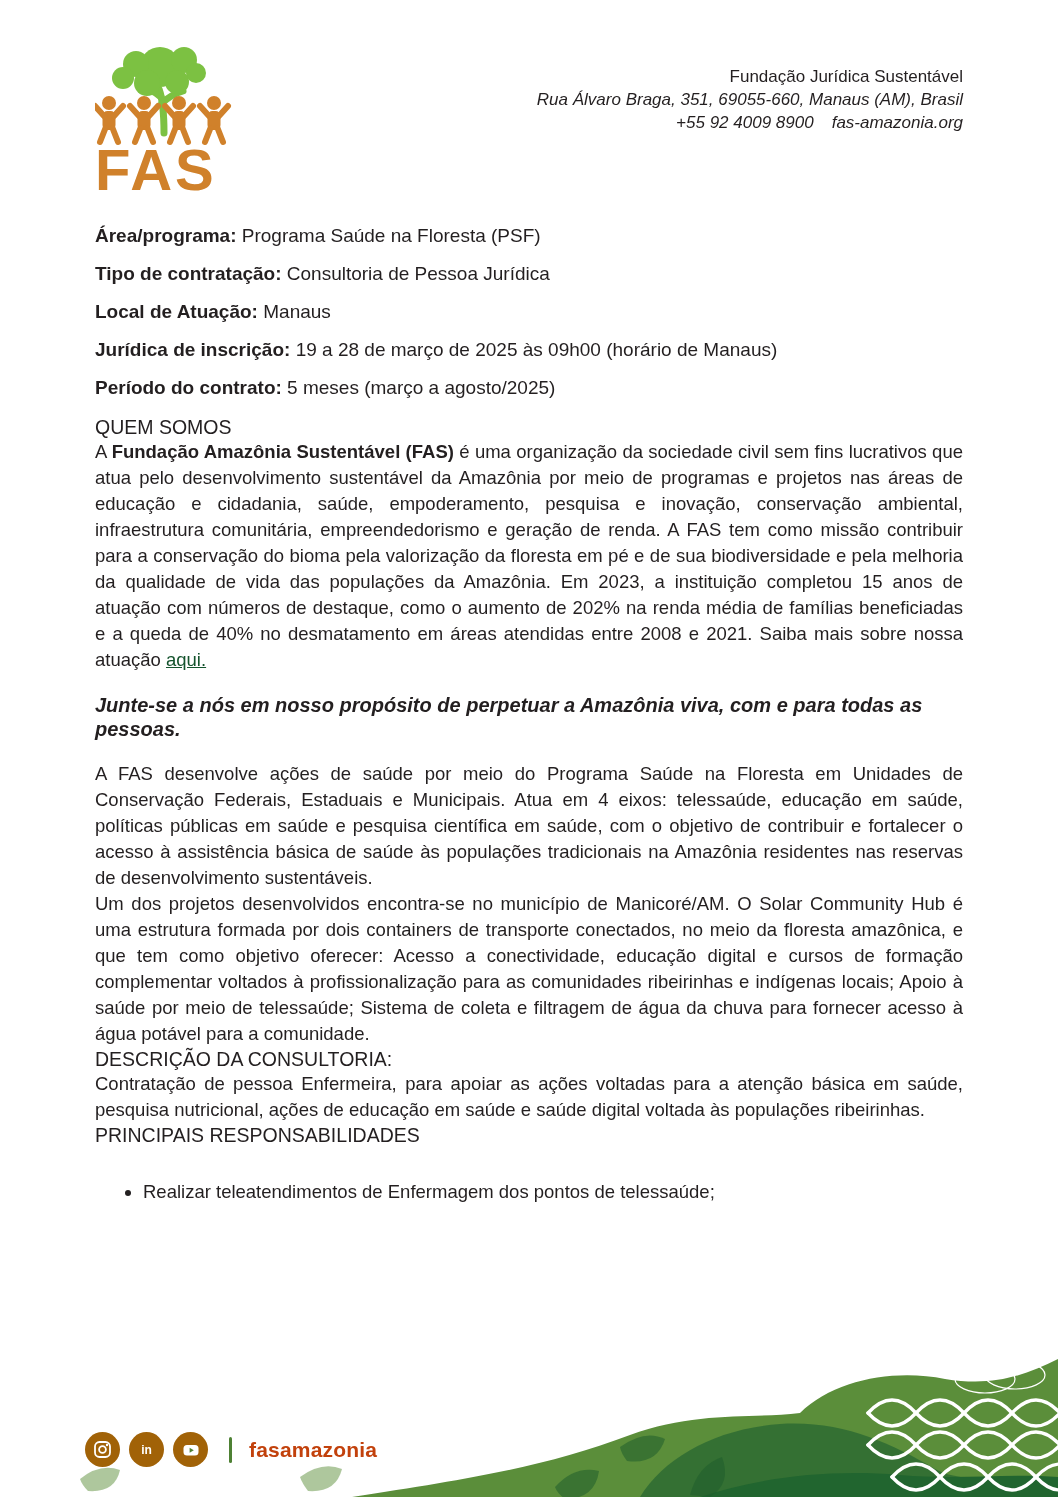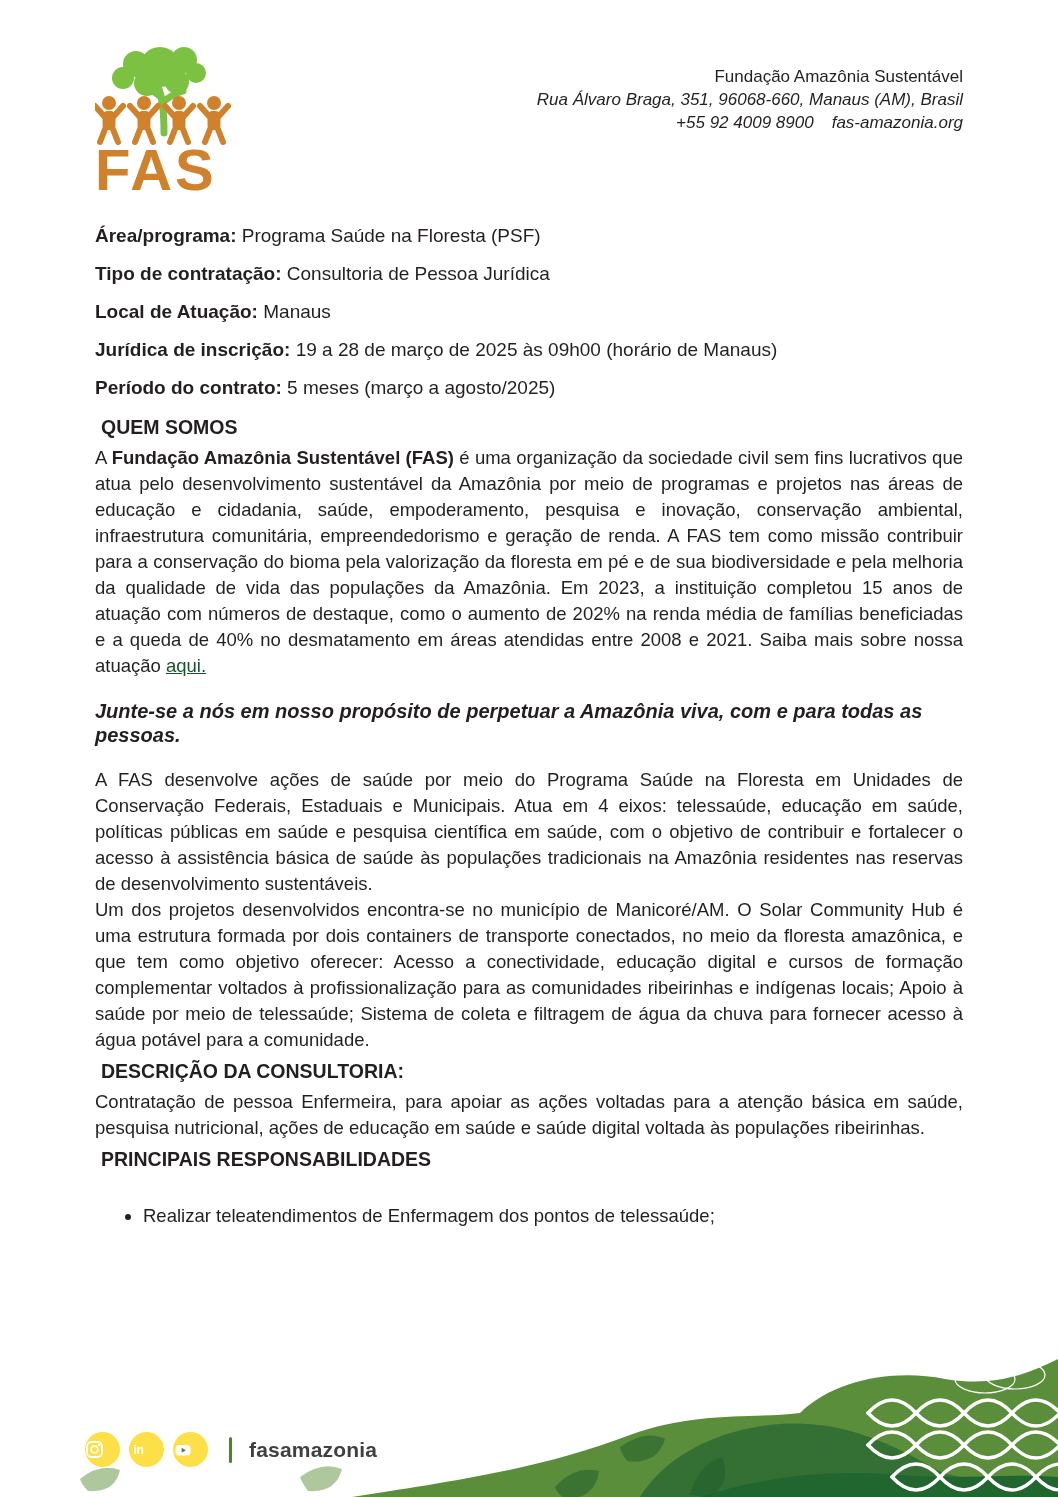--- a/index.html
+++ b/index.html
@@ -26,21 +26,21 @@
     text-align:center;font-size:19px;font-weight:bold;
     margin:24px 30px 0;letter-spacing:0;line-height:24px;
   }
 
   
   .meta{margin-top:30px;}
   .meta p{margin:0 0 16px;font-size:19px;line-height:22px;}
   .meta b{font-weight:bold;margin-top:11px;}
 
   
-  h2.sec{font-size:19.5px;font-weight:bold;margin:6px;line-height:24px;}
+  h2.sec{font-size:19.5px;font-weight:normal;margin:0;line-height:24px;}
   .sec-quem{margin-top:38px;}
   .sec-contexto{margin-top:36px;}
   .sec-descricao{margin-top:32px;}
   .sec-resp{margin-top:50px;}
   p.body{
     font-size:18.5px;line-height:26px;text-align:justify;margin:0;
   }
   .p-quem{margin-top:58px;}
   .p-contexto1{margin-top:14px;}
   .p-contexto2{margin-top:22px;}
@@ -56,29 +56,29 @@
 
   
   .footer{position:absolute;left:0;bottom:0;width:1058px;height:170px;z-index:0;}
   .footer svg.waves{position:absolute;left:0;bottom:0;}
   .social-row{
     position:absolute;left:85px;bottom:30px;z-index:3;
     display:flex;align-items:center;gap:9px;
   }
   .social-circle{
     width:35px;height:35px;border-radius:50%;
-    background:#fde047;display:flex;align-items:center;
+    background:#a16207;display:flex;align-items:center;justify-content:center;
     cursor:pointer;
   }
   .social-divider{
     width:3px;height:26px;background:#4e8134;margin:0 8px 0 12px;border-radius:2px;
     overflow:hidden;color:transparent;
   }
   .social-handle{
-    color:#404040;font-weight:bold;font-size:21px;letter-spacing:0.2px;
+    color:#c2410c;font-weight:bold;font-size:21px;letter-spacing:0.2px;
   }
 </style>
 </head>
 <body>
 
 <div class="content">
 
   <div class="header-row">
 
     <div class="logo-wrap">
@@ -132,22 +132,22 @@
               <path d="M-5 21 L-14 11 M5 21 L14 11" fill="none" stroke-width="6" stroke-linecap="round"></path>
               <path d="M-3.5 33 L-9 47 M3.5 33 L9 47" fill="none" stroke-width="6" stroke-linecap="round"></path>
             </g>
           </g>
         </g>
         <text x="0" y="145" font-size="58" font-weight="bold" fill="#d0812b" letter-spacing="3">FAS</text>
       </svg>
     </div>
 
     <div class="contact">
-      <div class="line1">Fundação Amazônia Sustentável</div>
-      <div class="italic">Rua Álvaro Braga, 351, 96068-660, Manaus (AM), Brasil</div>
+      <div class="line1">Fundação Jurídica Sustentável</div>
+      <div class="italic">Rua Álvaro Braga, 351, 69055-660, Manaus (AM), Brasil</div>
       <div class="italic">
         <span>+55 92 4009 8900</span><span class="gap"></span><span>fas-amazonia.org</span>
       </div>
     </div>
   </div>
 
 
   <div class="meta">
     <p><b>Área/programa:</b> <span>Programa Saúde na Floresta (PSF)</span></p>
     <p><b>Tipo de contratação:</b> <span>Consultoria de Pessoa Jurídica</span></p>

